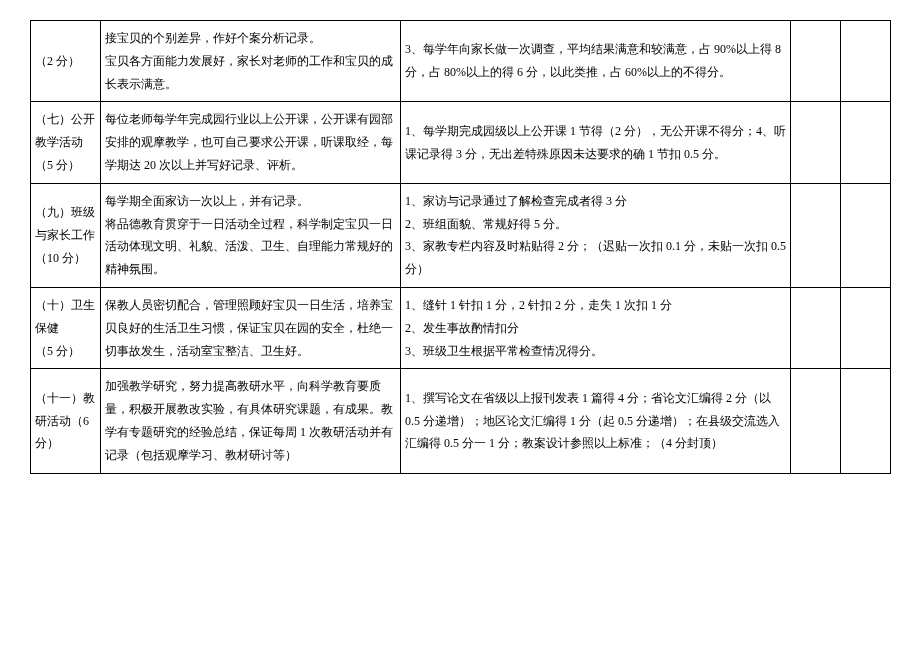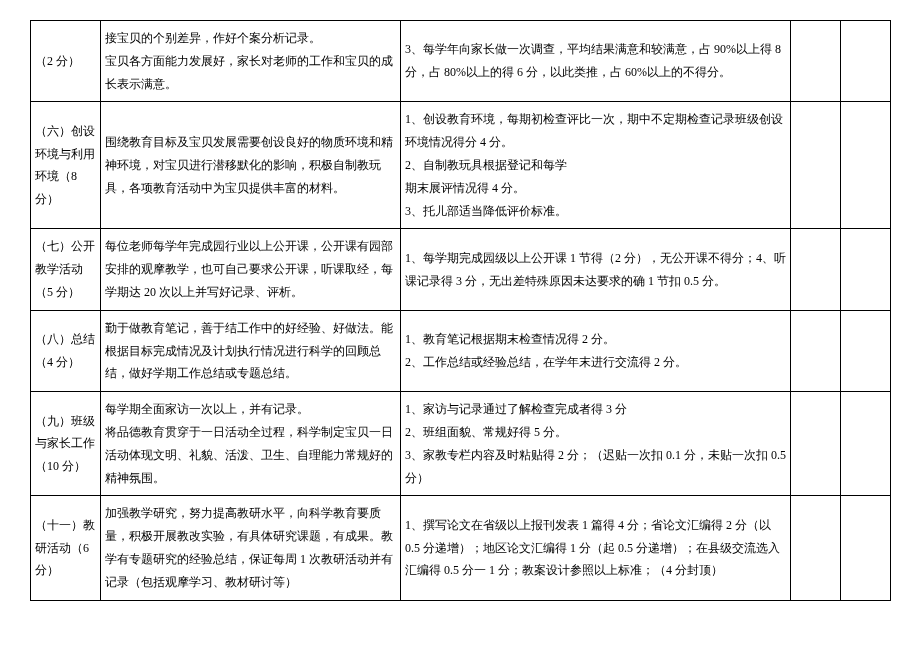--- a/index.html
+++ b/index.html
@@ -42,44 +42,37 @@
   </colgroup>
   <tbody>
     <tr>
       <td>（2 分）</td>
       <td>接宝贝的个别差异，作好个案分析记录。<br>宝贝各方面能力发展好，家长对老师的工作和宝贝的成长表示满意。</td>
       <td>3、每学年向家长做一次调查，平均结果满意和较满意，占 90%以上得 8 分，占 80%以上的得 6 分，以此类推，占 60%以上的不得分。</td>
       <td></td>
       <td></td>
     </tr>
     <tr>
-      <td>（六）创设环境与利用环境（8 分）</td>
-      <td>围绕教育目标及宝贝发展需要创设良好的物质环境和精神环境，对宝贝进行潜移默化的影响，积极自制教玩具，各项教育活动中为宝贝提供丰富的材料。</td>
-      <td>1、创设教育环境，每期初检查评比一次，期中不定期检查记录班级创设环境情况得分 4 分。<br>2、自制教玩具根据登记和每学<br>期末展评情况得 4 分。<br>3、托儿部适当降低评价标准。</td>
-      <td></td>
-      <td></td>
-    </tr>
-    <tr>
       <td>（七）公开教学活动<br>（5 分）</td>
       <td>每位老师每学年完成园行业以上公开课，公开课有园部安排的观摩教学，也可自己要求公开课，听课取经，每学期达 20 次以上并写好记录、评析。</td>
       <td>1、每学期完成园级以上公开课 1 节得（2 分），无公开课不得分；4、听课记录得 3 分，无出差特殊原因未达要求的确 1 节扣 0.5 分。</td>
       <td></td>
       <td></td>
     </tr>
     <tr>
-      <td>（八）总结<br>（4 分）</td>
-      <td>勤于做教育笔记，善于结工作中的好经验、好做法。能根据目标完成情况及计划执行情况进行科学的回顾总结，做好学期工作总结或专题总结。</td>
-      <td>1、教育笔记根据期末检查情况得 2 分。<br>2、工作总结或经验总结，在学年末进行交流得 2 分。</td>
+      <td>（九）班级与家长工作<br>（10 分）</td>
+      <td>每学期全面家访一次以上，并有记录。<br>将品德教育贯穿于一日活动全过程，科学制定宝贝一日活动体现文明、礼貌、活泼、卫生、自理能力常规好的精神氛围。</td>
+      <td>1、家访与记录通过了解检查完成者得 3 分<br>2、班组面貌、常规好得 5 分。<br>3、家教专栏内容及时粘贴得 2 分；（迟贴一次扣 0.1 分，未贴一次扣 0.5 分）</td>
       <td></td>
       <td></td>
     </tr>
     <tr>
-      <td>（九）班级与家长工作<br>（10 分）</td>
-      <td>每学期全面家访一次以上，并有记录。<br>将品德教育贯穿于一日活动全过程，科学制定宝贝一日活动体现文明、礼貌、活泼、卫生、自理能力常规好的精神氛围。</td>
-      <td>1、家访与记录通过了解检查完成者得 3 分<br>2、班组面貌、常规好得 5 分。<br>3、家教专栏内容及时粘贴得 2 分；（迟贴一次扣 0.1 分，未贴一次扣 0.5 分）</td>
+      <td>（十）卫生保健<br>（5 分）</td>
+      <td>保教人员密切配合，管理照顾好宝贝一日生活，培养宝贝良好的生活卫生习惯，保证宝贝在园的安全，杜绝一切事故发生，活动室宝整洁、卫生好。</td>
+      <td>1、缝针 1 针扣 1 分，2 针扣 2 分，走失 1 次扣 1 分<br>2、发生事故酌情扣分<br>3、班级卫生根据平常检查情况得分。</td>
       <td></td>
       <td></td>
     </tr>
     <tr>
       <td>（十一）教研活动（6分）</td>
       <td>加强教学研究，努力提高教研水平，向科学教育要质量，积极开展教改实验，有具体研究课题，有成果。教学有专题研究的经验总结，保证每周 1 次教研活动并有记录（包括观摩学习、教材研讨等）</td>
       <td>1、撰写论文在省级以上报刊发表 1 篇得 4 分；省论文汇编得 2 分（以 0.5 分递增）；地区论文汇编得 1 分（起 0.5 分递增）；在县级交流选入汇编得 0.5 分一 1 分；教案设计参照以上标准；（4 分封顶）</td>
       <td></td>
       <td></td>
     </tr>

